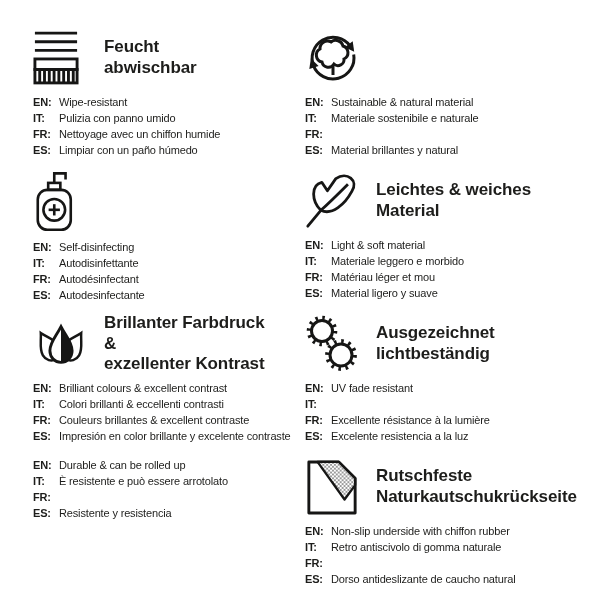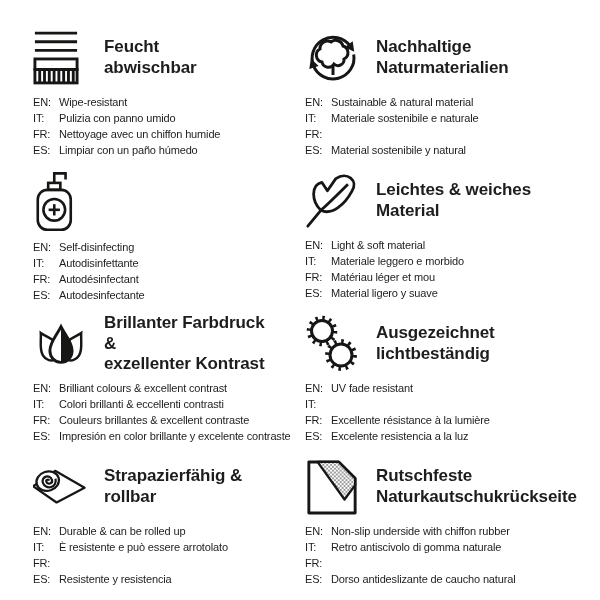--- a/index.html
+++ b/index.html
@@ -4,21 +4,21 @@
 <style>
   html,body{margin:0;padding:0;background:#fff;}
   body{width:600px;height:600px;font-family:"Liberation Sans",sans-serif;color:#1d1d1b;overflow:hidden;}
   .sheet{width:600px;height:476px;display:grid;grid-template-columns:272px 328px;grid-auto-rows:143px;padding-top:26px;box-sizing:border-box;}
   .cell{padding-left:33px;box-sizing:border-box;overflow:visible;}
   .head{display:flex;align-items:center;min-height:64px;margin-bottom:4px;}
   .iconbox{width:56px;flex:0 0 56px;display:flex;align-items:center;justify-content:flex-start;margin-right:15px;overflow:visible;}
   .title{font-size:17px;font-weight:700;line-height:1.22;margin:0;white-space:pre-line;letter-spacing:-0.1px;}
   .trs{list-style:none;margin:2px 0 0 0;padding:0;}
   .tr{display:flex;font-size:11px;line-height:16px;white-space:nowrap;letter-spacing:-0.15px;}
-  .code{width:26px;flex:0 0 26px;font-weight:400;}
+  .code{width:26px;flex:0 0 26px;font-weight:700;}
   svg{display:block;}
   .st{stroke:#161615;stroke-width:3;fill:none;}
   .stf{stroke:#161615;stroke-width:3;fill:#fff;}
 </style>
 </head>
 <body>
 
 <div class="sheet">
 
   <section class="cell">
@@ -70,38 +70,36 @@
       <span class="iconbox">
         <svg width="56" height="56" viewBox="0 0 56 56">
           <path class="st" d="M9,36.9 A21,21 0 0 1 45.2,16"></path>
           <path d="M49.2,21.7 L47.7,11.3 L39.8,17.2 Z" fill="#161615"></path>
           <path class="st" d="M48.7,24.4 A21,21 0 0 1 8.3,35.2"></path>
           <path d="M5.9,28.6 L4.3,39 L13.6,35.9 Z" fill="#161615"></path>
           <line class="st" x1="28" y1="45" x2="28" y2="32"></line>
           <path class="stf" d="M17,32 A7,7 0 0 1 15,19 A7.5,7.5 0 0 1 26,12 A7.5,7.5 0 0 1 38,16 A7,7 0 0 1 39,29 A6,6 0 0 1 29,34 A6.5,6.5 0 0 1 17,32 Z"></path>
         </svg>
       </span>
-      <h2 class="title">Nachhaltige
-Naturmaterialien</h2>
     </div>
     <ul class="trs">
       <li class="tr">
           <span class="code">EN:</span>
           <span class="txt">Sustainable &amp; natural material</span>
         </li>
       <li class="tr">
           <span class="code">IT:</span>
           <span class="txt">Materiale sostenibile e naturale</span>
         </li>
       <li class="tr">
           <span class="code">FR:</span>
         </li>
       <li class="tr">
           <span class="code">ES:</span>
-          <span class="txt">Material sostenibile y natural</span>
+          <span class="txt">Material brillantes y natural</span>
         </li>
     </ul>
   </section>
 
   <section class="cell">
     <div class="head">
       <span class="iconbox">
         <svg width="46" height="66" viewBox="0 0 52 76">
           <path class="st" d="M24,16 V5 H37 V12"></path>
           <rect class="st" x="17" y="16" width="14" height="8"></rect>
@@ -223,33 +221,20 @@
           <span class="txt">Excellente résistance à la lumière</span>
         </li>
       <li class="tr">
           <span class="code">ES:</span>
           <span class="txt">Excelente resistencia a la luz</span>
         </li>
     </ul>
   </section>
 
   <section class="cell">
-    <div class="head">
-      <span class="iconbox">
-        <svg width="74" height="54" viewBox="0 0 76 56">
-          <path class="stf" stroke-linejoin="round" d="M30,6 L70,29 L32,49 L0,27 Z"></path>
-          <g transform="translate(20,20) rotate(-18)">
-            <ellipse class="stf" cx="0" cy="0" rx="15.5" ry="13"></ellipse>
-            <path class="st" stroke-width="2.4" d="M2,0 a2,2 0 1 0 -4,0 a4,4 0 1 0 8,0 a6.5,6.5 0 1 0 -13,0 a9,9 0 1 0 18,0"></path>
-          </g>
-        </svg>
-      </span>
-      <h2 class="title">Strapazierfähig &amp;
-rollbar</h2>
-    </div>
     <ul class="trs">
       <li class="tr">
           <span class="code">EN:</span>
           <span class="txt">Durable &amp; can be rolled up</span>
         </li>
       <li class="tr">
           <span class="code">IT:</span>
           <span class="txt">È resistente e può essere arrotolato</span>
         </li>
       <li class="tr">

